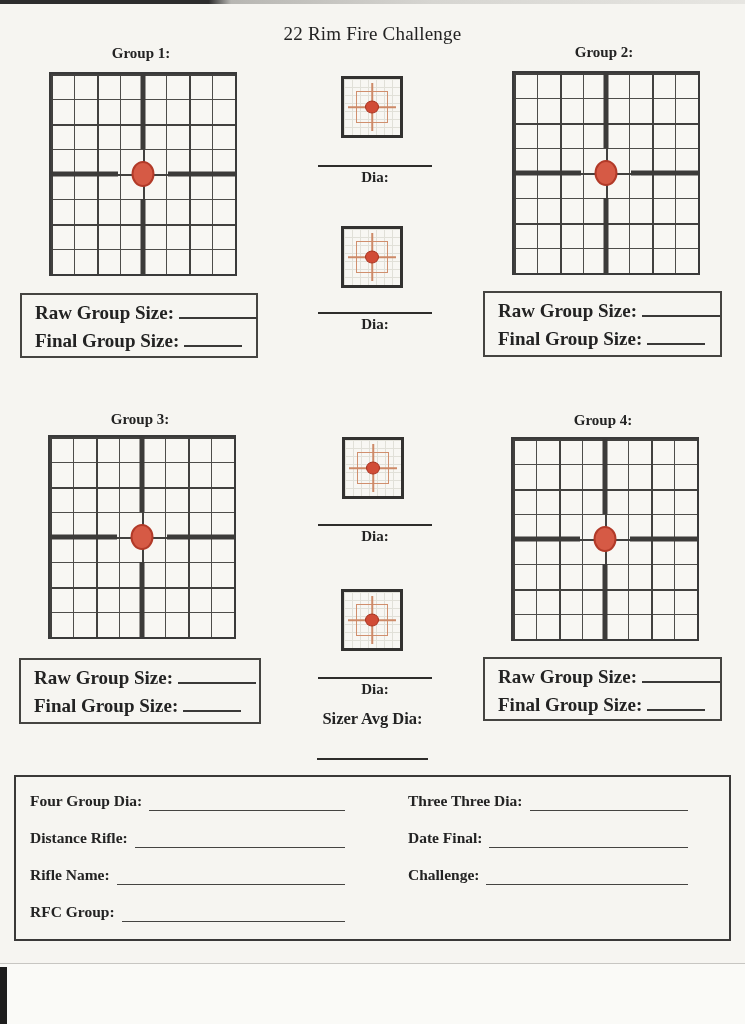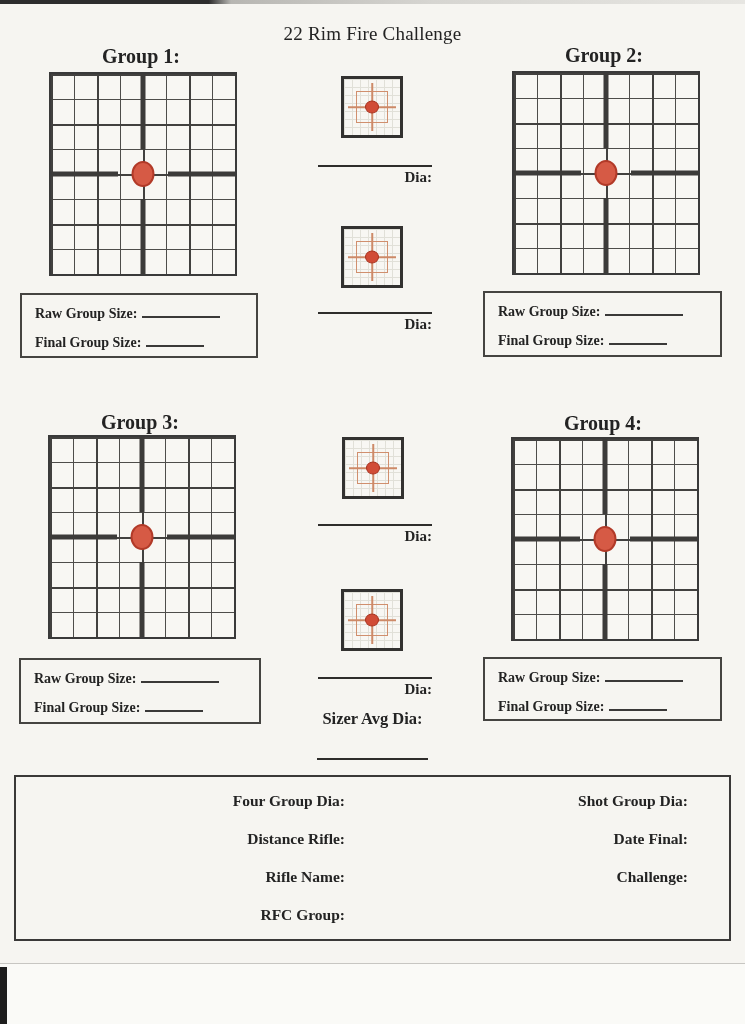--- a/index.html
+++ b/index.html
@@ -11,21 +11,21 @@
     color:#232323;
     overflow:hidden;
   }
   
   .page-title{
     position:absolute;top:23px;left:0;width:745px;
     text-align:center;font-size:19px;font-weight:normal;letter-spacing:.2px;
   }
   .group-label{
     position:absolute;width:184px;text-align:center;
-    font-size:20px;font-weight:bold;
+    font-size:15px;font-weight:bold;
   }
   
   .target-grid{
     position:absolute;width:184px;height:200px;
     border:2px solid #3a3a3a;box-sizing:content-box;
     background-color:#f8f7f3;
     background-image:
       repeating-linear-gradient(to right,#42413f 0,#42413f 1.6px,transparent 1.6px,transparent 46px),
       repeating-linear-gradient(to bottom,#42413f 0,#42413f 1.6px,transparent 1.6px,transparent 50px),
       repeating-linear-gradient(to right,#4e4d4a 0,#4e4d4a 1px,transparent 1px,transparent 23px),
@@ -56,46 +56,46 @@
   }
   .st-square{position:absolute;left:12px;top:12px;right:12px;bottom:12px;border:1.5px solid #d08f6d;}
   .st-cross-v{position:absolute;left:50%;transform:translateX(-50%);top:4px;bottom:4px;width:1.5px;background:#cd8a68;}
   .st-cross-h{position:absolute;top:50%;transform:translateY(-50%);left:4px;right:4px;height:1.5px;background:#cd8a68;}
   .st-dot{
     position:absolute;left:50%;top:50%;transform:translate(-50%,-50%);
     width:14px;height:13px;border-radius:50%;
     background:#d14c36;border:1.5px solid #aa3421;box-sizing:border-box;
   }
   
-  .dia-block{position:absolute;left:318px;width:114px;text-align:right;}
+  .dia-block{position:absolute;left:318px;width:114px;text-align:center;}
   .dia-line{height:0;border-top:2px solid #2e2d2b;}
   .dia-label{margin-top:2px;font-size:15px;font-weight:bold;}
   .sizer-label{
     position:absolute;left:300px;top:709px;width:145px;text-align:center;
     font-size:16.5px;font-weight:bold;
   }
   .sizer-line{position:absolute;left:317px;top:758px;width:111px;height:0;border-top:2px solid #2e2d2b;}
   
   .size-box{
     position:absolute;border:2px solid #454441;box-sizing:border-box;
     padding:8px 0 0 13px;background:transparent;
   }
-  .size-row{font-size:14px;font-weight:bold;line-height:19px;margin-bottom:9px;white-space:nowrap;}
+  .size-row{font-size:19px;font-weight:bold;line-height:19px;margin-bottom:9px;white-space:nowrap;}
   .blank{display:inline-block;height:13px;border-bottom:2px solid #3a3938;vertical-align:baseline;}
   .blank-raw{width:78px;margin-left:5px;}
   .blank-final{width:58px;margin-left:5px;}
   
   .footer-box{
     position:absolute;left:14px;top:775px;width:717px;height:166px;
     border:2px solid #3a3938;box-sizing:border-box;
   }
   .footer-col{position:absolute;top:13px;}
   .footer-col-left{left:14px;width:315px;}
   .footer-col-right{left:392px;width:280px;}
-  .footer-row{display:flex;align-items:flex-end;font-size:15.5px;font-weight:bold;line-height:21px;margin-bottom:16px;white-space:nowrap;flex-direction:column;}
+  .footer-row{display:flex;align-items:flex-end;font-size:15.5px;font-weight:bold;line-height:21px;margin-bottom:16px;white-space:nowrap;}
   .footer-row .write-line{flex:1;border-bottom:1.7px solid #454441;height:15px;margin-left:7px;}
   
   .scan-top{
     position:absolute;top:0;left:0;width:745px;height:4px;
     background:linear-gradient(to right,#2d2d2d 0%,#2d2d2d 28%,#b7b6b2 31%,#d6d5d1 58%,#e7e6e2 100%);
   }
   .page-edge-line{position:absolute;top:963px;left:0;width:745px;height:1px;background:#c7c6c2;}
   .below-edge{position:absolute;top:964px;left:0;width:745px;height:60px;background:#fafaf7;}
   .scan-mark{position:absolute;left:0;top:967px;width:7px;height:57px;background:#1d1d1d;}
 </style>
@@ -218,21 +218,21 @@
           <span>Rifle Name:</span>
           <span class="write-line"></span>
         </div>
       <div class="footer-row">
           <span>RFC Group:</span>
           <span class="write-line"></span>
         </div>
     </div>
     <div class="footer-col footer-col-right">
       <div class="footer-row">
-          <span>Shot Group Dia:</span>
+          <span>Three Three Dia:</span>
           <span class="write-line"></span>
         </div>
       <div class="footer-row">
           <span>Date Final:</span>
           <span class="write-line"></span>
         </div>
       <div class="footer-row">
           <span>Challenge:</span>
           <span class="write-line"></span>
         </div>

